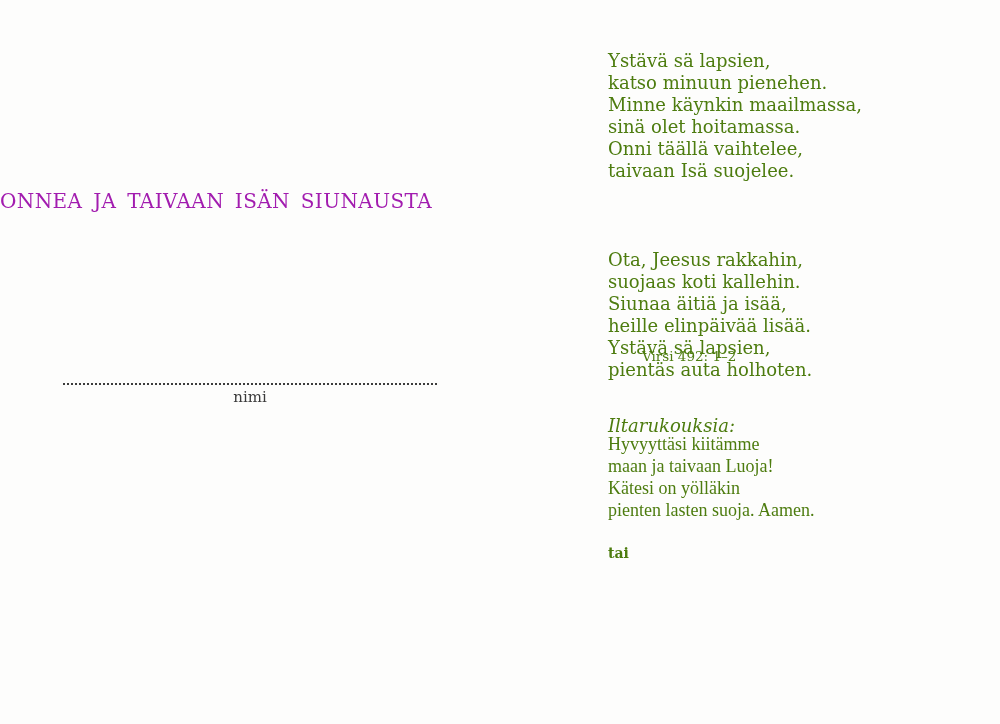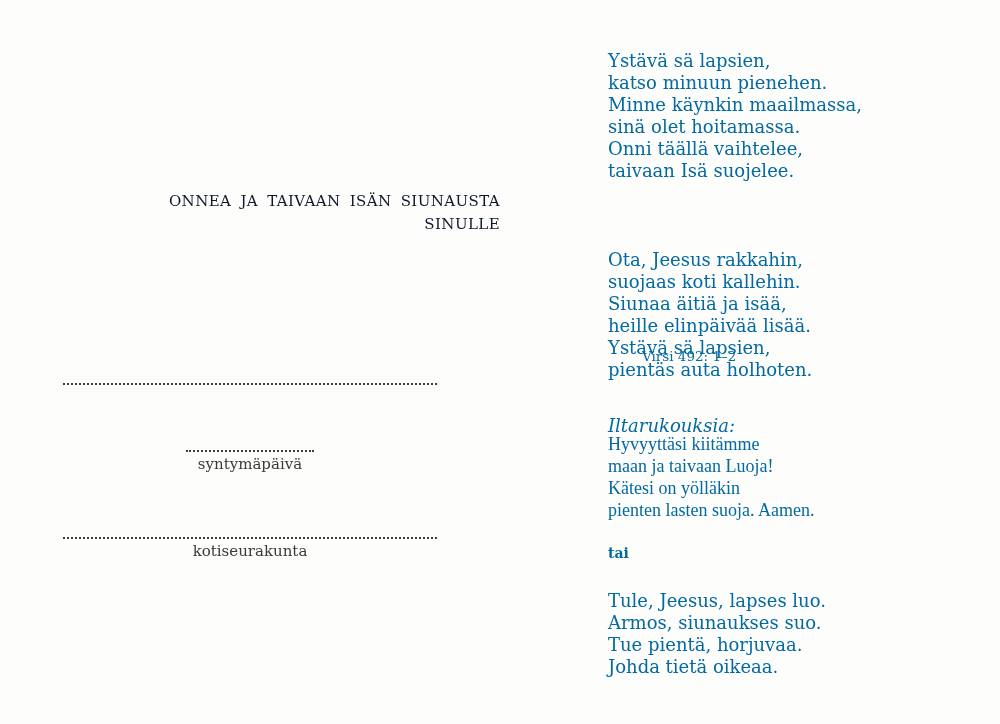--- a/index.html
+++ b/index.html
@@ -18,25 +18,25 @@
   }
   .page { position: absolute; top: 0; height: 724px; }
   .page-left { left: 0; width: 500px; }
   .page-right { left: 500px; width: 500px; }
 
   
   .heading {
     position: absolute;
     left: 0; top: 190px;
     width: 500px;
-    text-align: right;
-    font-size: 15px;
+    text-align: left;
+    font-size: 20px;
     line-height: 23px;
     letter-spacing: 0.4px;
-    color: #0f172a;
+    color: #a21caf;
   }
   .heading .h-line1 { word-spacing: 4px; }
 
   .field {
     position: absolute;
     left: 63px;
     width: 374px;
     text-align: center;
   }
   .field-nimi { top: 374px; }
@@ -55,21 +55,21 @@
     font-size: 15px;
     color: #3a3a3a;
   }
 
   
   .rp-block {
     position: absolute;
     left: 108px;
     font-size: 18px;
     line-height: 22px;
-    color: #0369a1;
+    color: #4d7c0f;
   }
   .poem { white-space: pre-line; }
   .stanza-1 { top: 50px; }
   .stanza-2 { top: 209px; margin-top: 40px; }
   .attribution {
     top: 348px;
     left: 142px;
     font-size: 13.5px;
     line-height: 17px;
   }
@@ -85,36 +85,28 @@
 </style>
 </head>
 <body>
 
 <div class="spread">
 
   <div class="page page-left">
 
     <div class="heading">
       <div class="h-line1">ONNEA JA TAIVAAN ISÄN SIUNAUSTA</div>
-      <div class="h-line2">SINULLE</div>
     </div>
 
     <div class="field field-nimi">
       <div class="dotted long"></div>
+      <div class="field-label">nimi</div>
     </div>
 
-    <div class="field field-syntymapaiva">
-      <div class="dotted short"></div>
-      <div class="field-label">syntymäpäivä</div>
-    </div>
 
-    <div class="field field-kotiseurakunta">
-      <div class="dotted long"></div>
-      <div class="field-label">kotiseurakunta</div>
-    </div>
 
   </div>
 
   <div class="page page-right">
 
     <div class="rp-block poem stanza-1">Ystävä sä lapsien,
 katso minuun pienehen.
 Minne käynkin maailmassa,
 sinä olet hoitamassa.
 Onni täällä vaihtelee,
@@ -131,20 +123,16 @@
 
     <div class="rp-block prayers-heading">Iltarukouksia:</div>
 
     <div class="rp-block poem prayer-1">Hyvyyttäsi kiitämme
 maan ja taivaan Luoja!
 Kätesi on yölläkin
 pienten lasten suoja. Aamen.</div>
 
     <div class="rp-block separator-tai">tai</div>
 
-    <div class="rp-block poem prayer-2">Tule, Jeesus, lapses luo.
-Armos, siunaukses suo.
-Tue pientä, horjuvaa.
-Johda tietä oikeaa.</div>
 
   </div>
 
 </div>
 
 </body></html>

